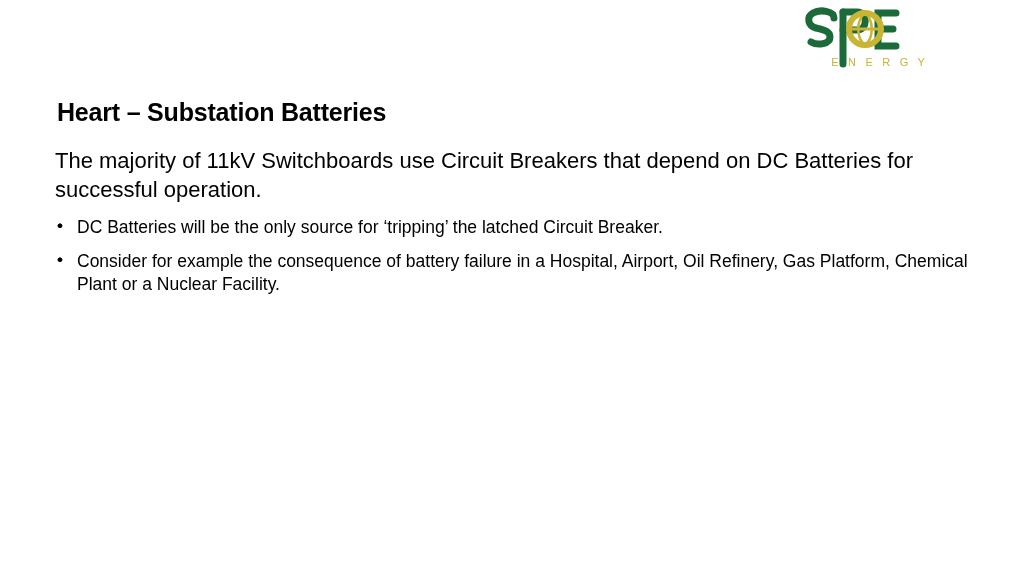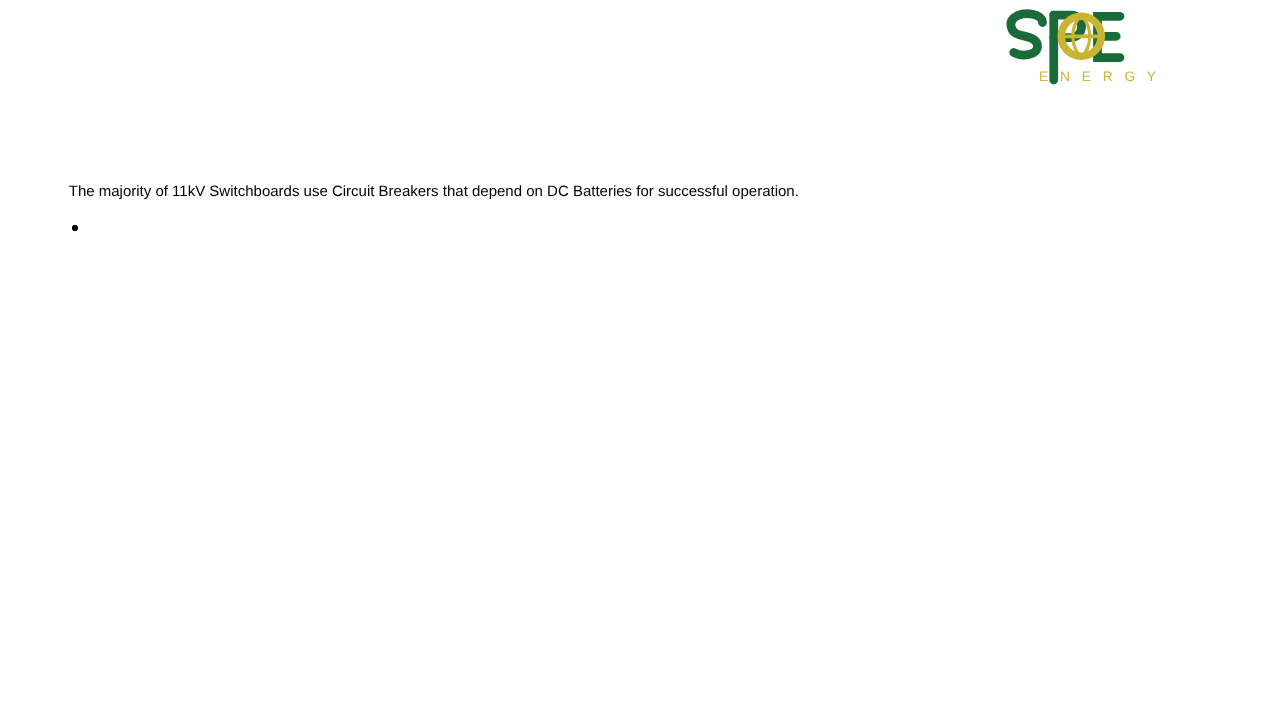--- a/index.html
+++ b/index.html
@@ -57,21 +57,21 @@
   }
 
   
   .body-area {
     position: absolute;
     left: 55px;
     top: 146px;
     width: 900px;
   }
   .para {
-    font-size: 12px;
+    font-size: 22px;
     line-height: 1.33;
     color: #000000;
     margin: 0 0 6px 0;
     width: 880px;
   }
   ul.bullets {
     list-style: none;
     margin: 0;
     padding: 0;
   }
@@ -107,33 +107,36 @@
 
       <path d="M96 7 L78 7 L78 40 L96 40 M78 23 L93 23" fill="none" stroke="#1b6b3a" stroke-width="7" stroke-linecap="round"></path>
 
       <circle cx="65" cy="23" r="16" fill="none" stroke="#c9b433" stroke-width="6"></circle>
       <path d="M49 23 L81 23" stroke="#c9b433" stroke-width="3"></path>
       <path d="M65 7 C74 14, 74 32, 65 39 C56 32, 56 14, 65 7 Z" fill="none" stroke="#c9b433" stroke-width="2.5"></path>
     </svg>
   </div>
   <div class="logo-sub">E N E R G Y</div>
 
+  <div class="title">Heart – Substation Batteries</div>
 
   <div class="body-area">
     <p class="para">The majority of 11kV Switchboards  use Circuit Breakers that depend on DC Batteries for successful operation.</p>
 
     <ul class="bullets">
       <li>
         <span class="dot">•</span>
       </li>
       <li>
         <span class="dot">•</span>
+        <span>DC Batteries will be the only source for ‘tripping’ the latched Circuit Breaker.</span>
       </li>
       <li>
         <span class="dot">•</span>
       </li>
       <li>
         <span class="dot">•</span>
+        <span>Consider for example the consequence of battery failure in a Hospital, Airport, Oil Refinery,  Gas Platform, Chemical Plant or a Nuclear Facility.</span>
       </li>
     </ul>
   </div>
 
 </div>
 
 </body></html>

